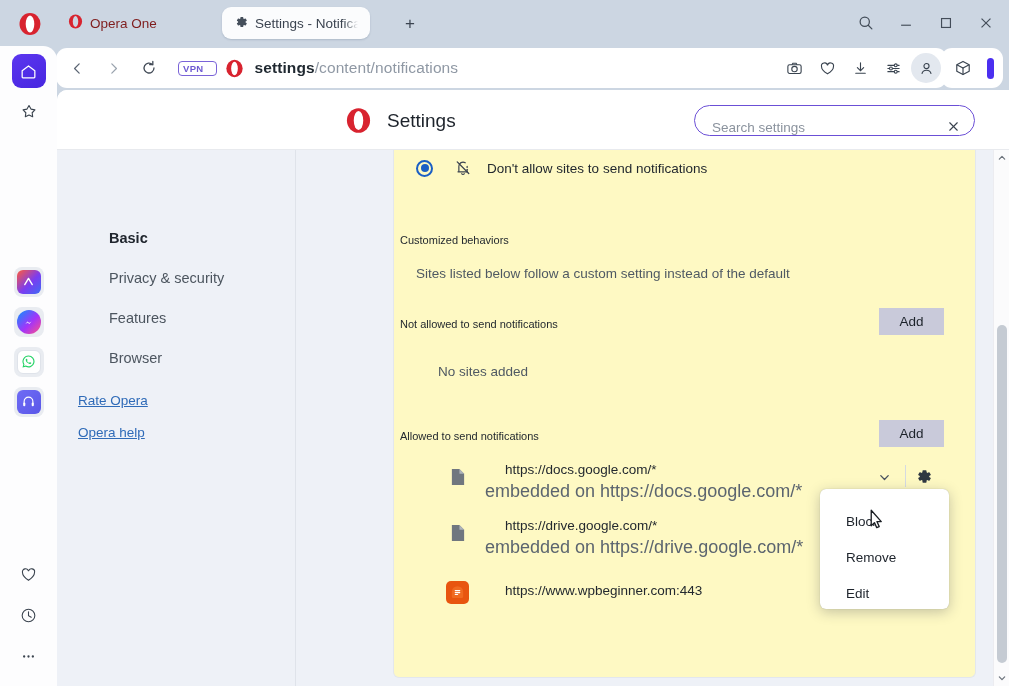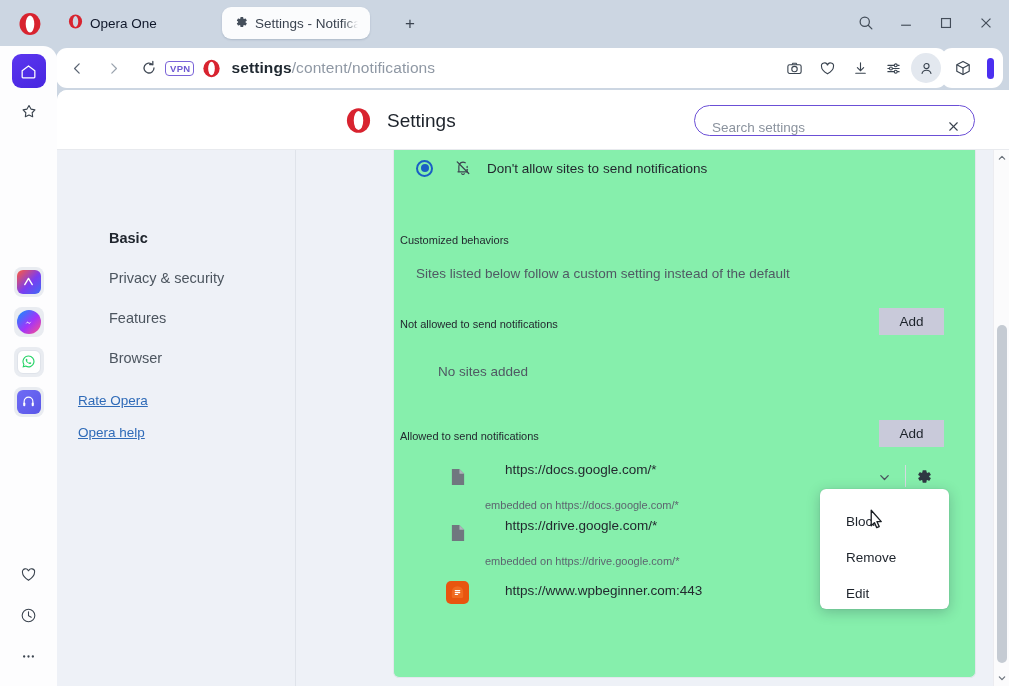--- a/index.html
+++ b/index.html
@@ -19,21 +19,21 @@
   .win-opera-logo {
     position: absolute; left: 18px; top: 12px; width: 24px; height: 24px;
   }
   .tab-strip { position: absolute; left: 56px; top: 0; height: 46px; }
   .tab {
     position: absolute; display: flex; align-items: center; gap: 7px;
     height: 32px; top: 7px; padding: 0 12px;
     font-size: 13.5px; color: #3b4450; white-space: nowrap; overflow: hidden;
   }
   .tab-opera { left: 0; }
-  .tab-opera .tab-label { color: #0f172a; }
+  .tab-opera .tab-label { color: #7f1d1d; }
   .tab-active {
     left: 166px; width: 148px;
     background: #fbfcfd; border-radius: 9px;
     box-shadow: 0 1px 2px rgba(40,60,90,.18);
   }
   .tab-active .tab-label {
     overflow: hidden; text-overflow: clip; white-space: nowrap;
     width: 104px; display: block;
     -webkit-mask-image: linear-gradient(to right, #000 86%, transparent 100%);
             mask-image: linear-gradient(to right, #000 86%, transparent 100%);
@@ -62,23 +62,23 @@
     position: absolute; left: 56px; top: 2px; width: 891px; height: 40px;
     background: #ffffff; border-radius: 11px;
     display: flex; align-items: center;
   }
   .nav-btn {
     width: 30px; height: 30px; margin-left: 6px; border-radius: 50%;
     display: flex; align-items: center; justify-content: center; color: #5a6472;
   }
   .nav-btn.dim { color: #9aa3ae; }
   .vpn-badge {
-    margin-left: 1px; border: 1.3px solid #7a63d8; border-radius: 4px;
+    margin-left: 14px; border: 1.3px solid #7a63d8; border-radius: 4px;
     color: #6f5ad2; font-size: 9.5px; font-weight: bold; letter-spacing: .3px;
-    padding: 1px 3px 1px 4px; line-height: 11px; height: 15px;
+    padding: 1px 13px 1px 4px; line-height: 11px; height: 15px;
     display: flex; align-items: center;
   }
   .addr-opera { margin-left: 8px; width: 19px; height: 19px; }
   .addr-text {
     margin-left: 10px; font-size: 15.5px; color: #8f98a4; letter-spacing: .1px;
   }
   .addr-text b { color: #1f2830; font-weight: bold; }
   .addr-icons {
     margin-left: auto; display: flex; align-items: center; gap: 3px;
     padding-right: 6px;
@@ -175,21 +175,21 @@
   .nav-item.active { color: #20262e; font-weight: bold; }
   .nav-links { margin-top: 27px; padding-left: 21px; }
   .nav-link {
     display: block; font-size: 13.5px; color: #2f6bb8;
     text-decoration: underline; margin-bottom: 17px;
   }
 
   .content-col { flex: 1; position: relative; padding-left: 97px; padding-top: 8px; }
   .content-card {
     position: absolute; left: 97px; top: 0; width: 583px; height: 528px;
-    background: #86efac; border: 1px solid #e3e7ed; border-top: none;
+    background: #fef9c3; border: 1px solid #e3e7ed; border-top: none;
     border-bottom-left-radius: 6px; border-bottom-right-radius: 6px;
   }
 
   .radio-row {
     position: absolute; left: 22px; top: 9px;
     display: flex; align-items: center; gap: 0;
   }
   .radio {
     width: 17px; height: 17px; border-radius: 50%;
     border: 2px solid #1a5fc4; display: flex;
@@ -213,21 +213,21 @@
   }
   .empty-note {
     position: absolute; left: 44px; font-size: 13.5px; color: #4f5963;
   }
 
   .site-row { position: absolute; left: 56px; width: 500px; }
   .site-fav {
     position: absolute; left: 0; top: 6px; width: 17px; height: 19px;
   }
   .site-url { position: absolute; left: 35px; top: 0; font-size: 13.5px; color: #23292f; padding-left: 20px; }
-  .site-sub { position: absolute; left: 35px; top: 37px; font-size: 11px; color: #5c656f; }
+  .site-sub { position: absolute; left: 35px; top: 19px; font-size: 18px; color: #5c656f; }
   .wp-fav {
     position: absolute; left: -4px; top: 1px; width: 23px; height: 23px;
     border-radius: 5px; background: #e8550f;
     display: flex; align-items: center; justify-content: center;
   }
 
   .row-gear {
     position: absolute; right: 16px; width: 20px; height: 20px; color: #2f3views;
     color: #2f3842;
   }

